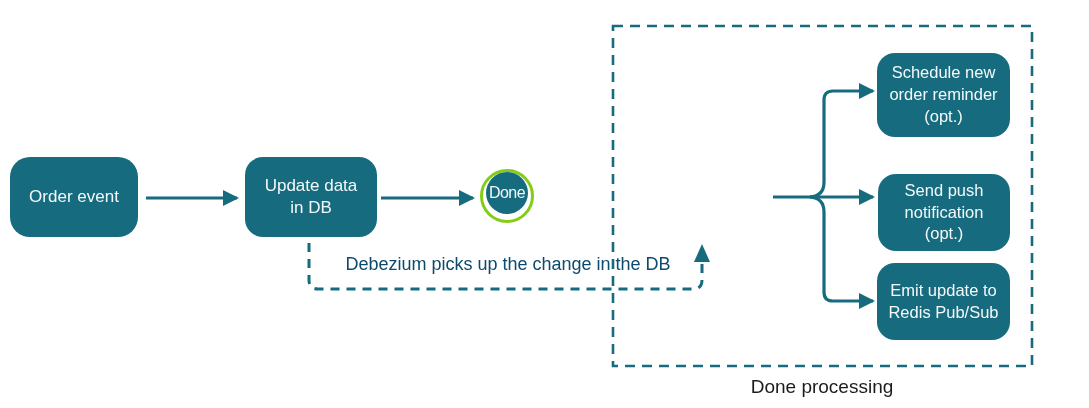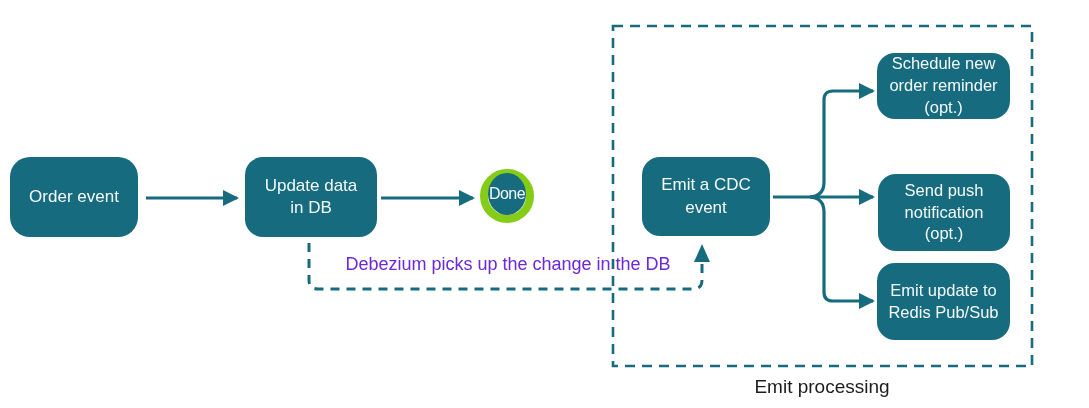--- a/index.html
+++ b/index.html
@@ -26,42 +26,42 @@
     justify-content: center;
     text-align: center;
     font-size: 17px;
     line-height: 1.32;
     white-space: pre-line;
     box-sizing: border-box;
   }
   .terminator-outer {
     position: absolute;
     box-sizing: border-box;
-    border: 8px solid #84cc16;
+    border: 3px solid #84cc16;
     border-radius: 50%;
     background: #ffffff;
     display: flex;
-    align-items: flex-end;
+    align-items: flex-start;
     justify-content: center;
   }
   .terminator-inner {
     width: 42px;
     height: 42px;
     border-radius: 50%;
     background: #176B7E;
     color: #F4F9FA;
     display: flex;
     align-items: center;
     justify-content: center;
     font-size: 16px;
     letter-spacing: -0.5px;
   }
   .flow-label {
     position: absolute;
-    color: #6d28d9;
+    color: #0c4a6e;
     text-align: center;
     font-size: 18px;
     line-height: 1.2;
   }
   .group-caption {
     position: absolute;
     color: #1C1C1C;
     text-align: center;
     font-size: 19px;
     line-height: 1.2;
@@ -103,26 +103,22 @@
     <span>Update data
 in DB</span>
   </div>
 
   <div class="terminator-outer" style="left:480px; top:169px; width:54px; height:54px;">
     <div class="terminator-inner">
       <span>Done</span>
     </div>
   </div>
 
-  <div class="node" style="left:642px; top:157px; width:128px; height:79px;">
-    <span>Emit a CDC
-event</span>
-  </div>
 
-  <div class="node" style="left:877px; top:53px; width:133px; height:66px; font-size:16.5px;">
+  <div class="node" style="left:877px; top:53px; width:133px; height:84px; font-size:16.5px;">
     <span>Schedule new
 order reminder
 (opt.)</span>
   </div>
 
   <div class="node" style="left:878px; top:158px; width:132px; height:77px; font-size:16.5px;margin-top:16px;">
     <span>Send push
 notification
 (opt.)</span>
   </div>
@@ -130,16 +126,16 @@
   <div class="node" style="left:877px; top:263px; width:133px; height:77px; font-size:16.5px;">
     <span>Emit update to
 Redis Pub/Sub</span>
   </div>
 
   <div class="flow-label" style="left:328px; top:254px; width:360px;">
     <span>Debezium picks up the change in the DB</span>
   </div>
 
   <div class="group-caption" style="left:612px; top:376px; width:420px;">
-    <span>Emit processing</span>
+    <span>Done processing</span>
   </div>
 
 </div>
 
 </body></html>

